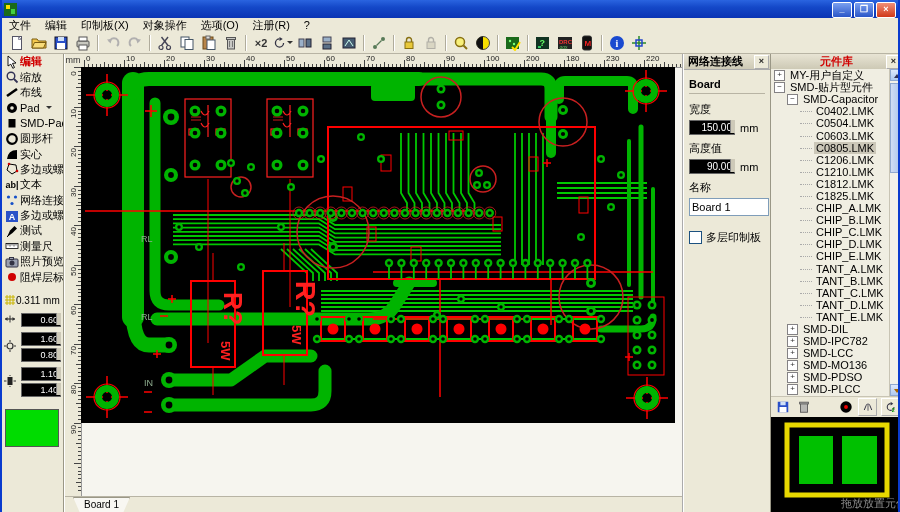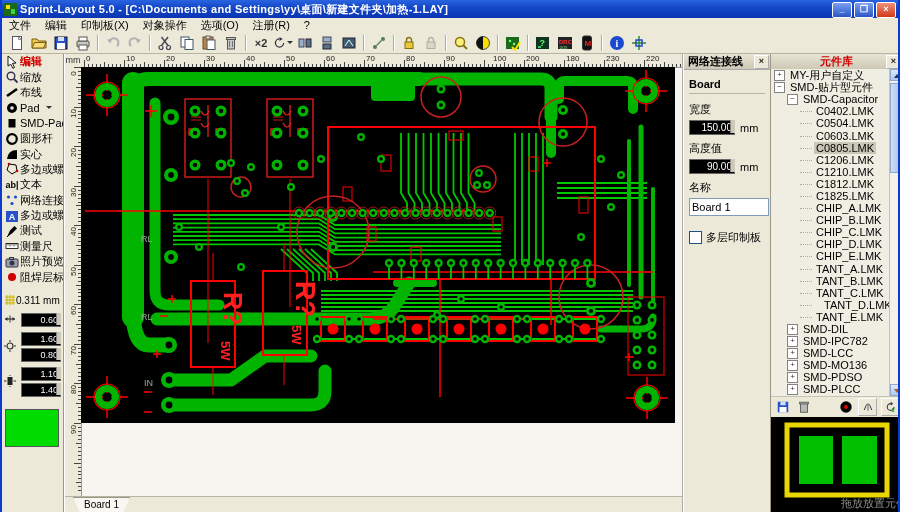--- a/index.html
+++ b/index.html
@@ -111,21 +111,20 @@
 <div id="app">
 
   <div id="titlebar">
     <span class="app-icon">
       <svg viewBox="0 0 13 13" width="13" height="13">
           <rect width="13" height="13" fill="#1a6a1a"></rect>
           <rect x="2" y="2" width="4" height="4" fill="#ffe000"></rect>
           <rect x="7" y="6" width="4" height="5" fill="#40d040"></rect>
         </svg>
     </span>
-    <span class="title-text">Sprint-Layout 5.0 - [C:\Documents and Settings\yy\桌面\新建文件夹\加热-1.LAY]</span>
     <div id="winbtns">
       <div class="winbtn">_</div>
       <div class="winbtn">❐</div>
       <div class="winbtn close">×</div>
     </div>
   </div>
 
   <div id="menubar">
       <span class="menu-item">文件</span>
       <span class="menu-item">编辑</span>
@@ -645,21 +644,21 @@
           <span class="hnum" style="left: 5px;">0</span>
           <span class="hnum" style="left: 45px;">10</span>
           <span class="hnum" style="left: 85px;">20</span>
           <span class="hnum" style="left: 125px;">30</span>
           <span class="hnum" style="left: 165px;">40</span>
           <span class="hnum" style="left: 205px;">50</span>
           <span class="hnum" style="left: 245px;">60</span>
           <span class="hnum" style="left: 285px;">70</span>
           <span class="hnum" style="left: 325px;">80</span>
           <span class="hnum" style="left: 365px;">90</span>
-          <span class="hnum" style="left: 405px; margin-left: 7px;">100</span>
+          <span class="hnum" style="left: 405px;">100</span>
           <span class="hnum" style="left: 445px;">200</span>
           <span class="hnum" style="left: 485px;">180</span>
           <span class="hnum" style="left: 525px;">230</span>
           <span class="hnum" style="left: 565px;">220</span>
         </div>
       <div id="vruler">
           <div class="vtick" style="top: 0px; width: 7px;"></div>
           <div class="vtick" style="top: 3.956px; width: 3px;"></div>
           <div class="vtick" style="top: 7.912px; width: 3px;"></div>
           <div class="vtick" style="top: 11.868px; width: 3px;"></div>
@@ -1330,21 +1329,21 @@
             <span class="lbl">TANT_A.LMK</span>
           </div>
           <div class="trow" style="padding-left: 29px;">
             <span style="width: 12px; flex: 0 0 auto; border-bottom: 1px dotted rgb(170, 170, 170); height: 1px; margin-right: 2px;"></span>
             <span class="lbl">TANT_B.LMK</span>
           </div>
           <div class="trow" style="padding-left: 29px;">
             <span style="width: 12px; flex: 0 0 auto; border-bottom: 1px dotted rgb(170, 170, 170); height: 1px; margin-right: 2px;"></span>
             <span class="lbl">TANT_C.LMK</span>
           </div>
-          <div class="trow" style="padding-left: 29px; gap: 8px;">
+          <div class="trow" style="padding-left: 29px;">
             <span style="width: 12px; flex: 0 0 auto; border-bottom: 1px dotted rgb(170, 170, 170); height: 1px; margin-right: 2px;"></span>
             <span class="lbl">TANT_D.LMK</span>
           </div>
           <div class="trow" style="padding-left: 29px;">
             <span style="width: 12px; flex: 0 0 auto; border-bottom: 1px dotted rgb(170, 170, 170); height: 1px; margin-right: 2px;"></span>
             <span class="lbl">TANT_E.LMK</span>
           </div>
           <div class="trow" style="padding-left: 16px;">
             <span class="exp">+</span>
             <span class="lbl">SMD-DIL</span>

